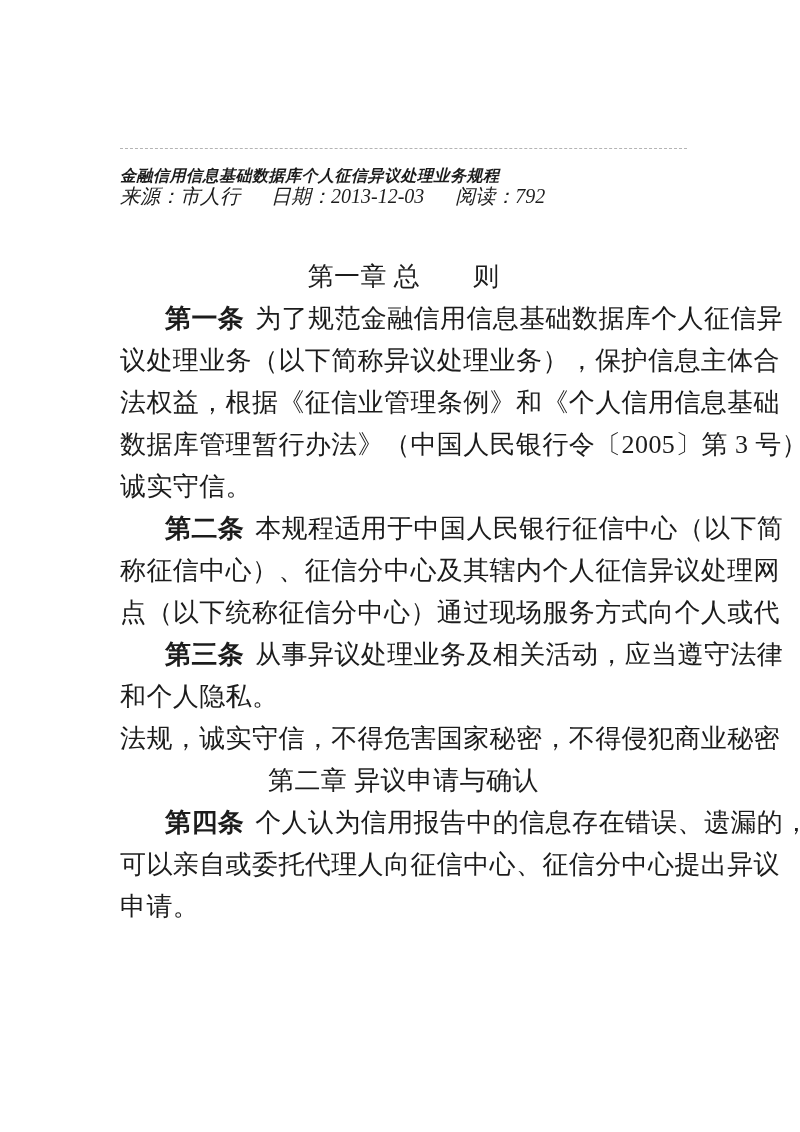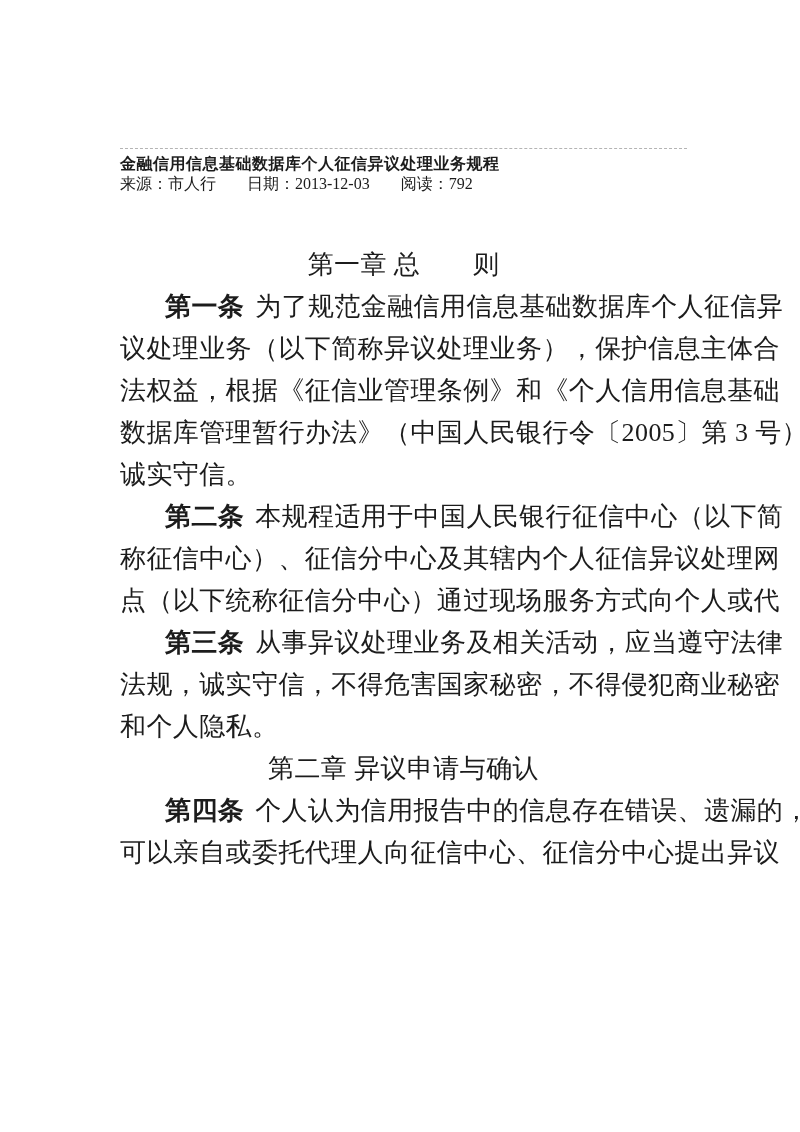--- a/index.html
+++ b/index.html
@@ -19,31 +19,32 @@
     background: #ffffff;
   }
   .content {
     position: absolute;
     left: 120px;
     top: 148px;
     width: 567px;
   }
   .doc-header {
     border-top: 1px dashed #b4b4b4;
-    padding-top: 4px;
+    padding-top: 16px;
+    font-style: italic;
   }
   .doc-title {
     font-size: 16px;
     line-height: 21px;
     font-weight: bold;
     letter-spacing: 0.5px;
     white-space: nowrap;
   }
   .doc-meta {
-    font-size: 16px;
+    font-size: 20px;
     line-height: 20px;
     white-space: nowrap;
   }
   .doc-meta .meta-item { margin-right: 31px; }
   .doc-meta .meta-item:last-child { margin-right: 0; }
   .doc-body {
     margin-top: 50px;
     font-size: 26px;
     line-height: 42px;
     letter-spacing: 0.4px;
@@ -86,27 +87,28 @@
       </div>
 
       <div class="para">
         <div class="line first"><span class="term">第二条</span><span>本规程适用于中国人民银行征信中心（以下简</span></div>
         <div class="line">称征信中心）、征信分中心及其辖内个人征信异议处理网</div>
         <div class="line">点（以下统称征信分中心）通过现场服务方式向个人或代</div>
       </div>
 
       <div class="para">
         <div class="line first"><span class="term">第三条</span><span>从事异议处理业务及相关活动，应当遵守法律</span></div>
+        <div class="line">和个人隐私。</div>
         <div class="line">法规，诚实守信，不得危害国家秘密，不得侵犯商业秘密</div>
-        <div class="line">和个人隐私。</div>
       </div>
 
       <div class="chapter-heading">第二章 异议申请与确认</div>
 
       <div class="para">
         <div class="line first"><span class="term">第四条</span><span>个人认为信用报告中的信息存在错误、遗漏的，</span></div>
         <div class="line">可以亲自或委托代理人向征信中心、征信分中心提出异议</div>
+        <div class="line">申请。</div>
       </div>
 
 
     </div>
   </div>
 </div>
 
 </body></html>

